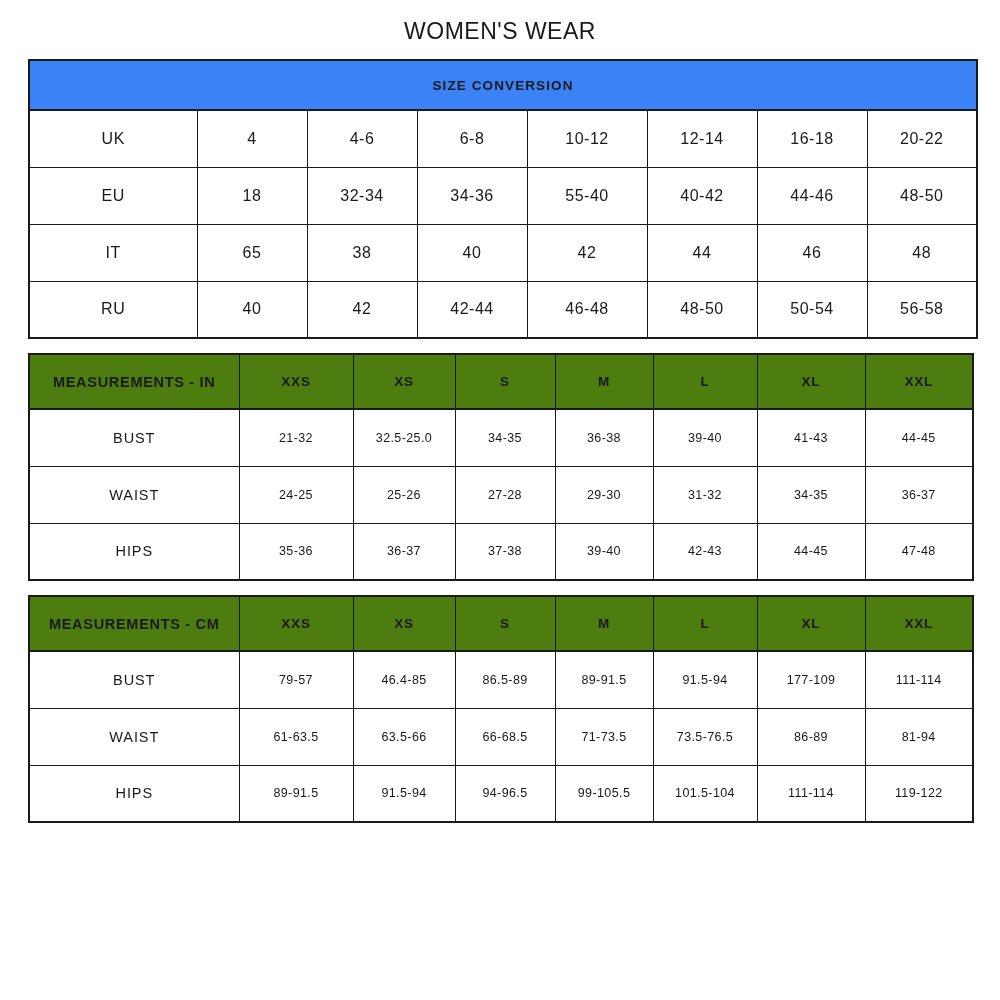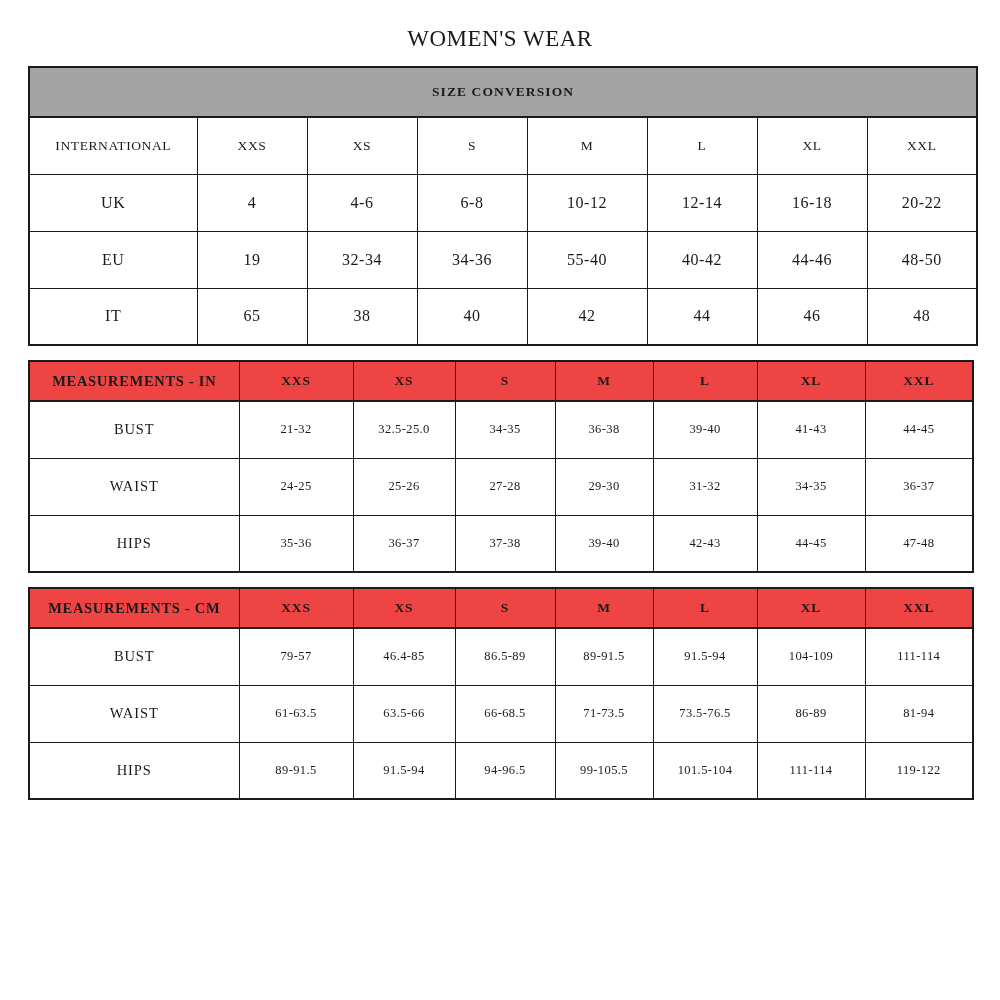--- a/index.html
+++ b/index.html
@@ -8,23 +8,22 @@
     padding: 0;
     width: 1000px;
     height: 1000px;
     background: #ffffff;
     font-family: "Liberation Sans", sans-serif;
     color: #1a1a1a;
   }
   .page {
     width: 1000px;
     height: 1000px;
-    padding: 12px 28px;
+    padding: 4px 28px;
     position: relative;
-    font-family: Liberation Serif, serif;
   }
   .page-title {
     text-align: center;
     font-size: 23px;
     font-weight: 400;
     letter-spacing: 0.5px;
     padding-top: 14px;
     padding-bottom: 14px;
     color: #1a1a1a;
   }
@@ -39,21 +38,21 @@
     border: 1px solid #1a1a1a;
     text-align: center;
     vertical-align: middle;
     font-weight: 400;
     font-size: 13.5px;
     color: #1a1a1a;
     padding: 0;
   }
   
   .conv-banner td {
-    background: #a3a3a3;
+    background: #3b82f6;
     font-weight: 700;
     font-size: 13.5px;
     letter-spacing: 1.1px;
     height: 50px;
     border-bottom: 2px solid #1a1a1a;
   }
   .conv-head td {
     height: 57px;
     font-size: 13.5px;
     letter-spacing: 0.6px;
@@ -64,23 +63,23 @@
     letter-spacing: 0.5px;
   }
   .conv-body td.rowlabel, .conv-head td.rowlabel {
     letter-spacing: 0.6px;
   }
   
   .meas {
     margin-top: 14px;
   }
   .meas .hdr td {
-    background: #ef4444;
+    background: #4d7c0f;
     font-weight: 700;
-    height: 40px;
+    height: 55px;
     font-size: 13.5px;
     letter-spacing: 0.8px;
     border-bottom: 2px solid #1a1a1a;
   }
   .meas .hdr td.rowlabel {
     letter-spacing: 0.7px;
   }
   .meas tbody td {
     height: 57px;
     font-size: 12.5px;
@@ -105,61 +104,61 @@
       <col style="width:110px">
       <col style="width:110px">
       <col style="width:120px">
       <col style="width:110px">
       <col style="width:110px">
       <col style="width:110px">
     </colgroup>
     <tbody>
       <tr class="conv-banner">
         <td colspan="8">SIZE CONVERSION</td>
-      </tr>
-      <tr class="conv-head">
-        <td class="rowlabel">INTERNATIONAL</td>
-        <td>XXS</td>
-        <td>XS</td>
-        <td>S</td>
-        <td>M</td>
-        <td>L</td>
-        <td>XL</td>
-        <td>XXL</td>
       </tr>
 
       <tr class="conv-body">
         <td class="rowlabel">UK</td>
         <td>4</td>
         <td>4-6</td>
         <td>6-8</td>
         <td>10-12</td>
         <td>12-14</td>
         <td>16-18</td>
         <td>20-22</td>
       </tr>
       <tr class="conv-body">
         <td class="rowlabel">EU</td>
-        <td>19</td>
+        <td>18</td>
         <td>32-34</td>
         <td>34-36</td>
         <td>55-40</td>
         <td>40-42</td>
         <td>44-46</td>
         <td>48-50</td>
       </tr>
       <tr class="conv-body">
         <td class="rowlabel">IT</td>
         <td>65</td>
         <td>38</td>
         <td>40</td>
         <td>42</td>
         <td>44</td>
         <td>46</td>
         <td>48</td>
+      </tr>
+      <tr class="conv-body">
+        <td class="rowlabel">RU</td>
+        <td>40</td>
+        <td>42</td>
+        <td>42-44</td>
+        <td>46-48</td>
+        <td>48-50</td>
+        <td>50-54</td>
+        <td>56-58</td>
       </tr>
     </tbody>
   </table>
 
   <table class="meas">
     <colgroup>
       <col style="width:210px">
       <col style="width:114px">
       <col style="width:102px">
       <col style="width:100px">
@@ -234,21 +233,21 @@
         <td>XL</td>
         <td>XXL</td>
       </tr>
       <tr>
         <td class="rowlabel">BUST</td>
         <td>79-57</td>
         <td>46.4-85</td>
         <td>86.5-89</td>
         <td>89-91.5</td>
         <td>91.5-94</td>
-        <td>104-109</td>
+        <td>177-109</td>
         <td>111-114</td>
       </tr>
       <tr>
         <td class="rowlabel">WAIST</td>
         <td>61-63.5</td>
         <td>63.5-66</td>
         <td>66-68.5</td>
         <td>71-73.5</td>
         <td>73.5-76.5</td>
         <td>86-89</td>

